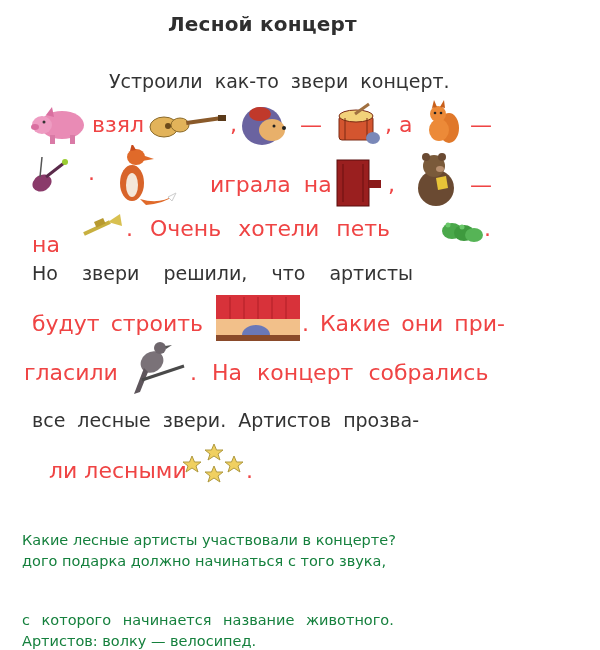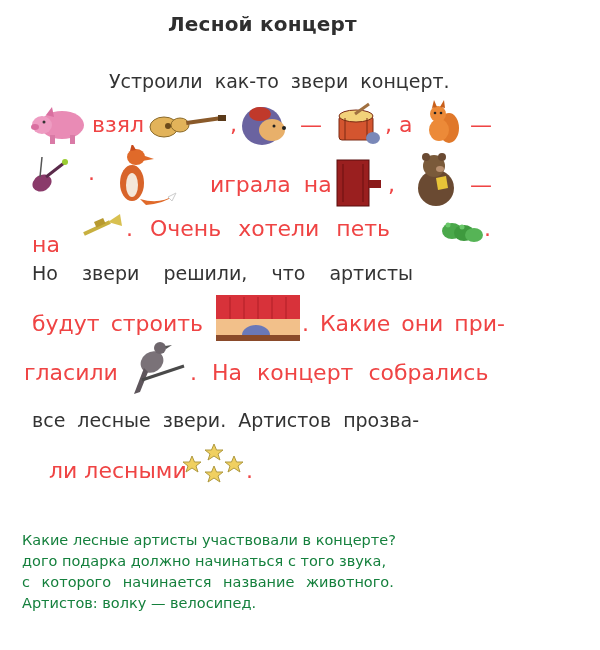--- a/index.html
+++ b/index.html
@@ -149,15 +149,15 @@
   <polygon points="36,2 38.5,8 45,8 40,12 42,18 36,14 30,18 32,12 27,8 33.5,8" fill="#f0d060" stroke="#b09a40"></polygon>
   <polygon points="14,14 16.5,20 23,20 18,24 20,30 14,26 8,30 10,24 5,20 11.5,20" fill="#f0d060" stroke="#b09a40"></polygon>
   <polygon points="56,14 58.5,20 65,20 60,24 62,30 56,26 50,30 52,24 47,20 53.5,20" fill="#f0d060" stroke="#b09a40"></polygon>
   <polygon points="36,24 38.5,30 45,30 40,34 42,40 36,36 30,40 32,34 27,30 33.5,30" fill="#f0d060" stroke="#b09a40"></polygon>
 </svg>
 <div class="w" style="left:246px;top:458px;">.</div>
 
 <div class="task">
   <div>Какие лесные артисты участвовали в концерте?</div>
   <div>дого подарка должно начинаться с того звука,</div>
-  <div style="word-spacing:7px;">с которого начинается название животного.</div>
+  <div style="word-spacing:7px;margin-top:38px;">с которого начинается название животного.</div>
   <div>Артистов: волку — велосипед.</div>
 </div>
 
 </body></html>

